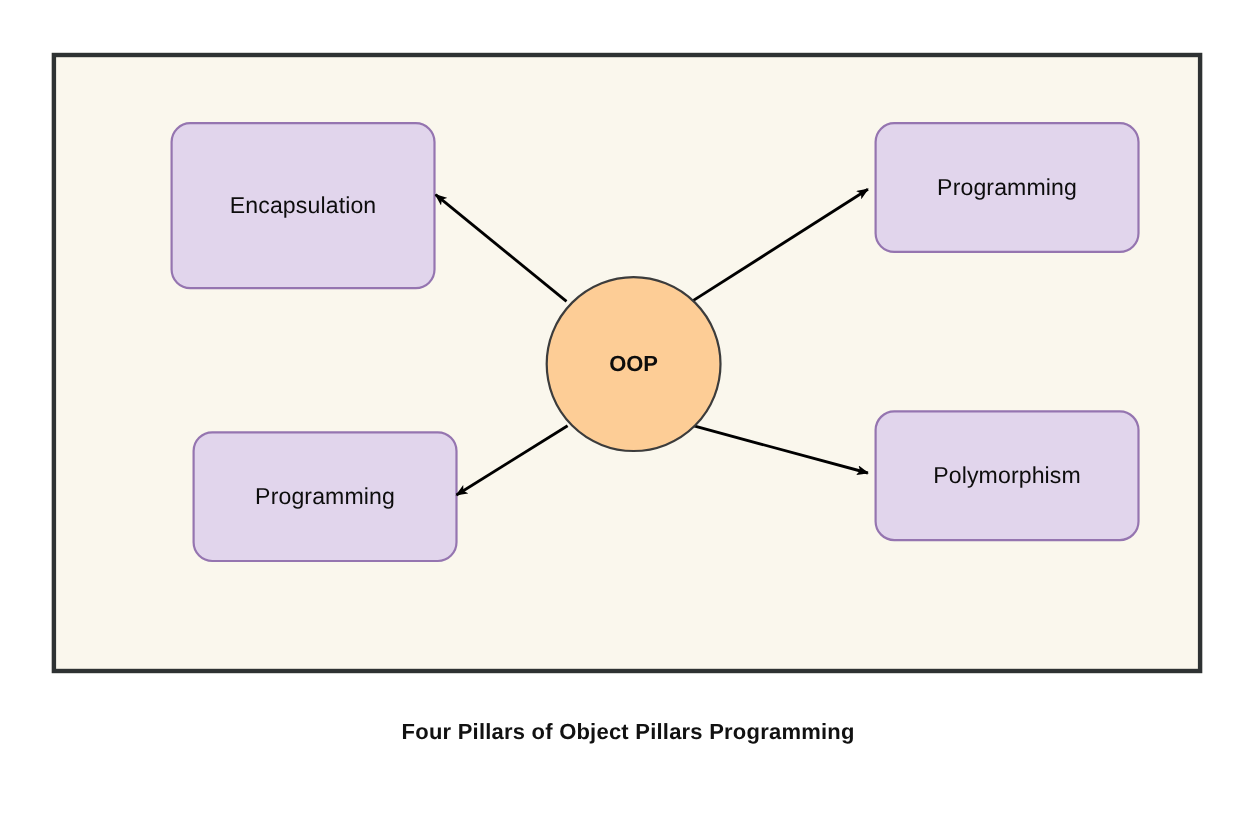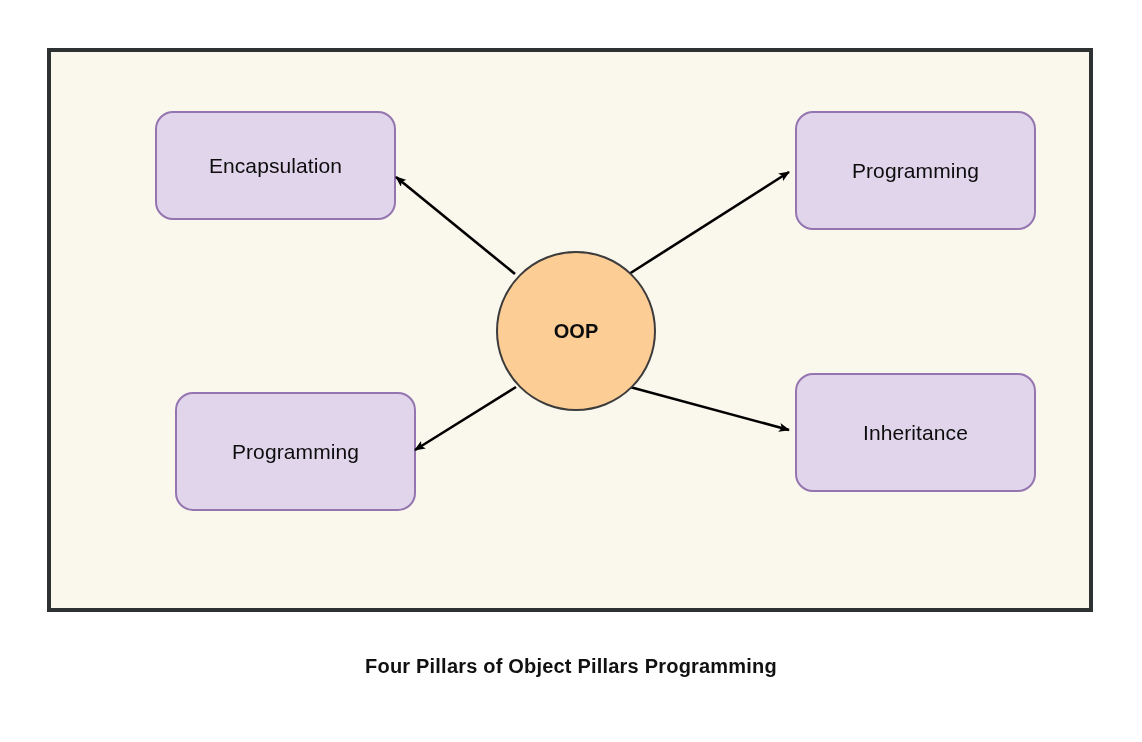--- a/index.html
+++ b/index.html
@@ -49,21 +49,21 @@
   .node-box .node-label {
     font-size: 21px;
     color: #0d0d0d;
     font-family: "Liberation Sans", sans-serif;
     font-weight: 400;
     line-height: 1;
     text-align: center;
     letter-spacing: 0.1px;
   }
 
-  #box-encapsulation { left: 151px; top: 111px; width: 241px; height: 109px; }
+  #box-encapsulation { left: 151px; top: 111px; width: 241px; height: 152px; }
   #box-abstraction   { left: 791px; top: 111px; width: 241px; height: 119px; }
   #box-inheritance   { left: 171px; top: 392px; width: 241px; height: 119px; }
   #box-polymorphism  { left: 791px; top: 373px; width: 241px; height: 119px; }
 
   
   #hub-circle {
     position: absolute;
     left: 492px;
     top: 251px;
     width: 160px;
@@ -139,21 +139,21 @@
 
     <div class="node-box" id="box-abstraction" style="left:744px; top:59px;">
       <span class="node-label">Programming</span>
     </div>
 
     <div class="node-box" id="box-inheritance" style="left:124px; top:340px;">
       <span class="node-label">Programming</span>
     </div>
 
     <div class="node-box" id="box-polymorphism" style="left:744px; top:321px;">
-      <span class="node-label">Inheritance</span>
+      <span class="node-label">Polymorphism</span>
     </div>
 
     <div id="hub-circle" style="left:445px; top:199px;text-align:center;">
       <span class="hub-label">OOP</span>
     </div>
 
   </div>
 
   <div id="diagram-caption">Four Pillars of Object Pillars Programming</div>
 

